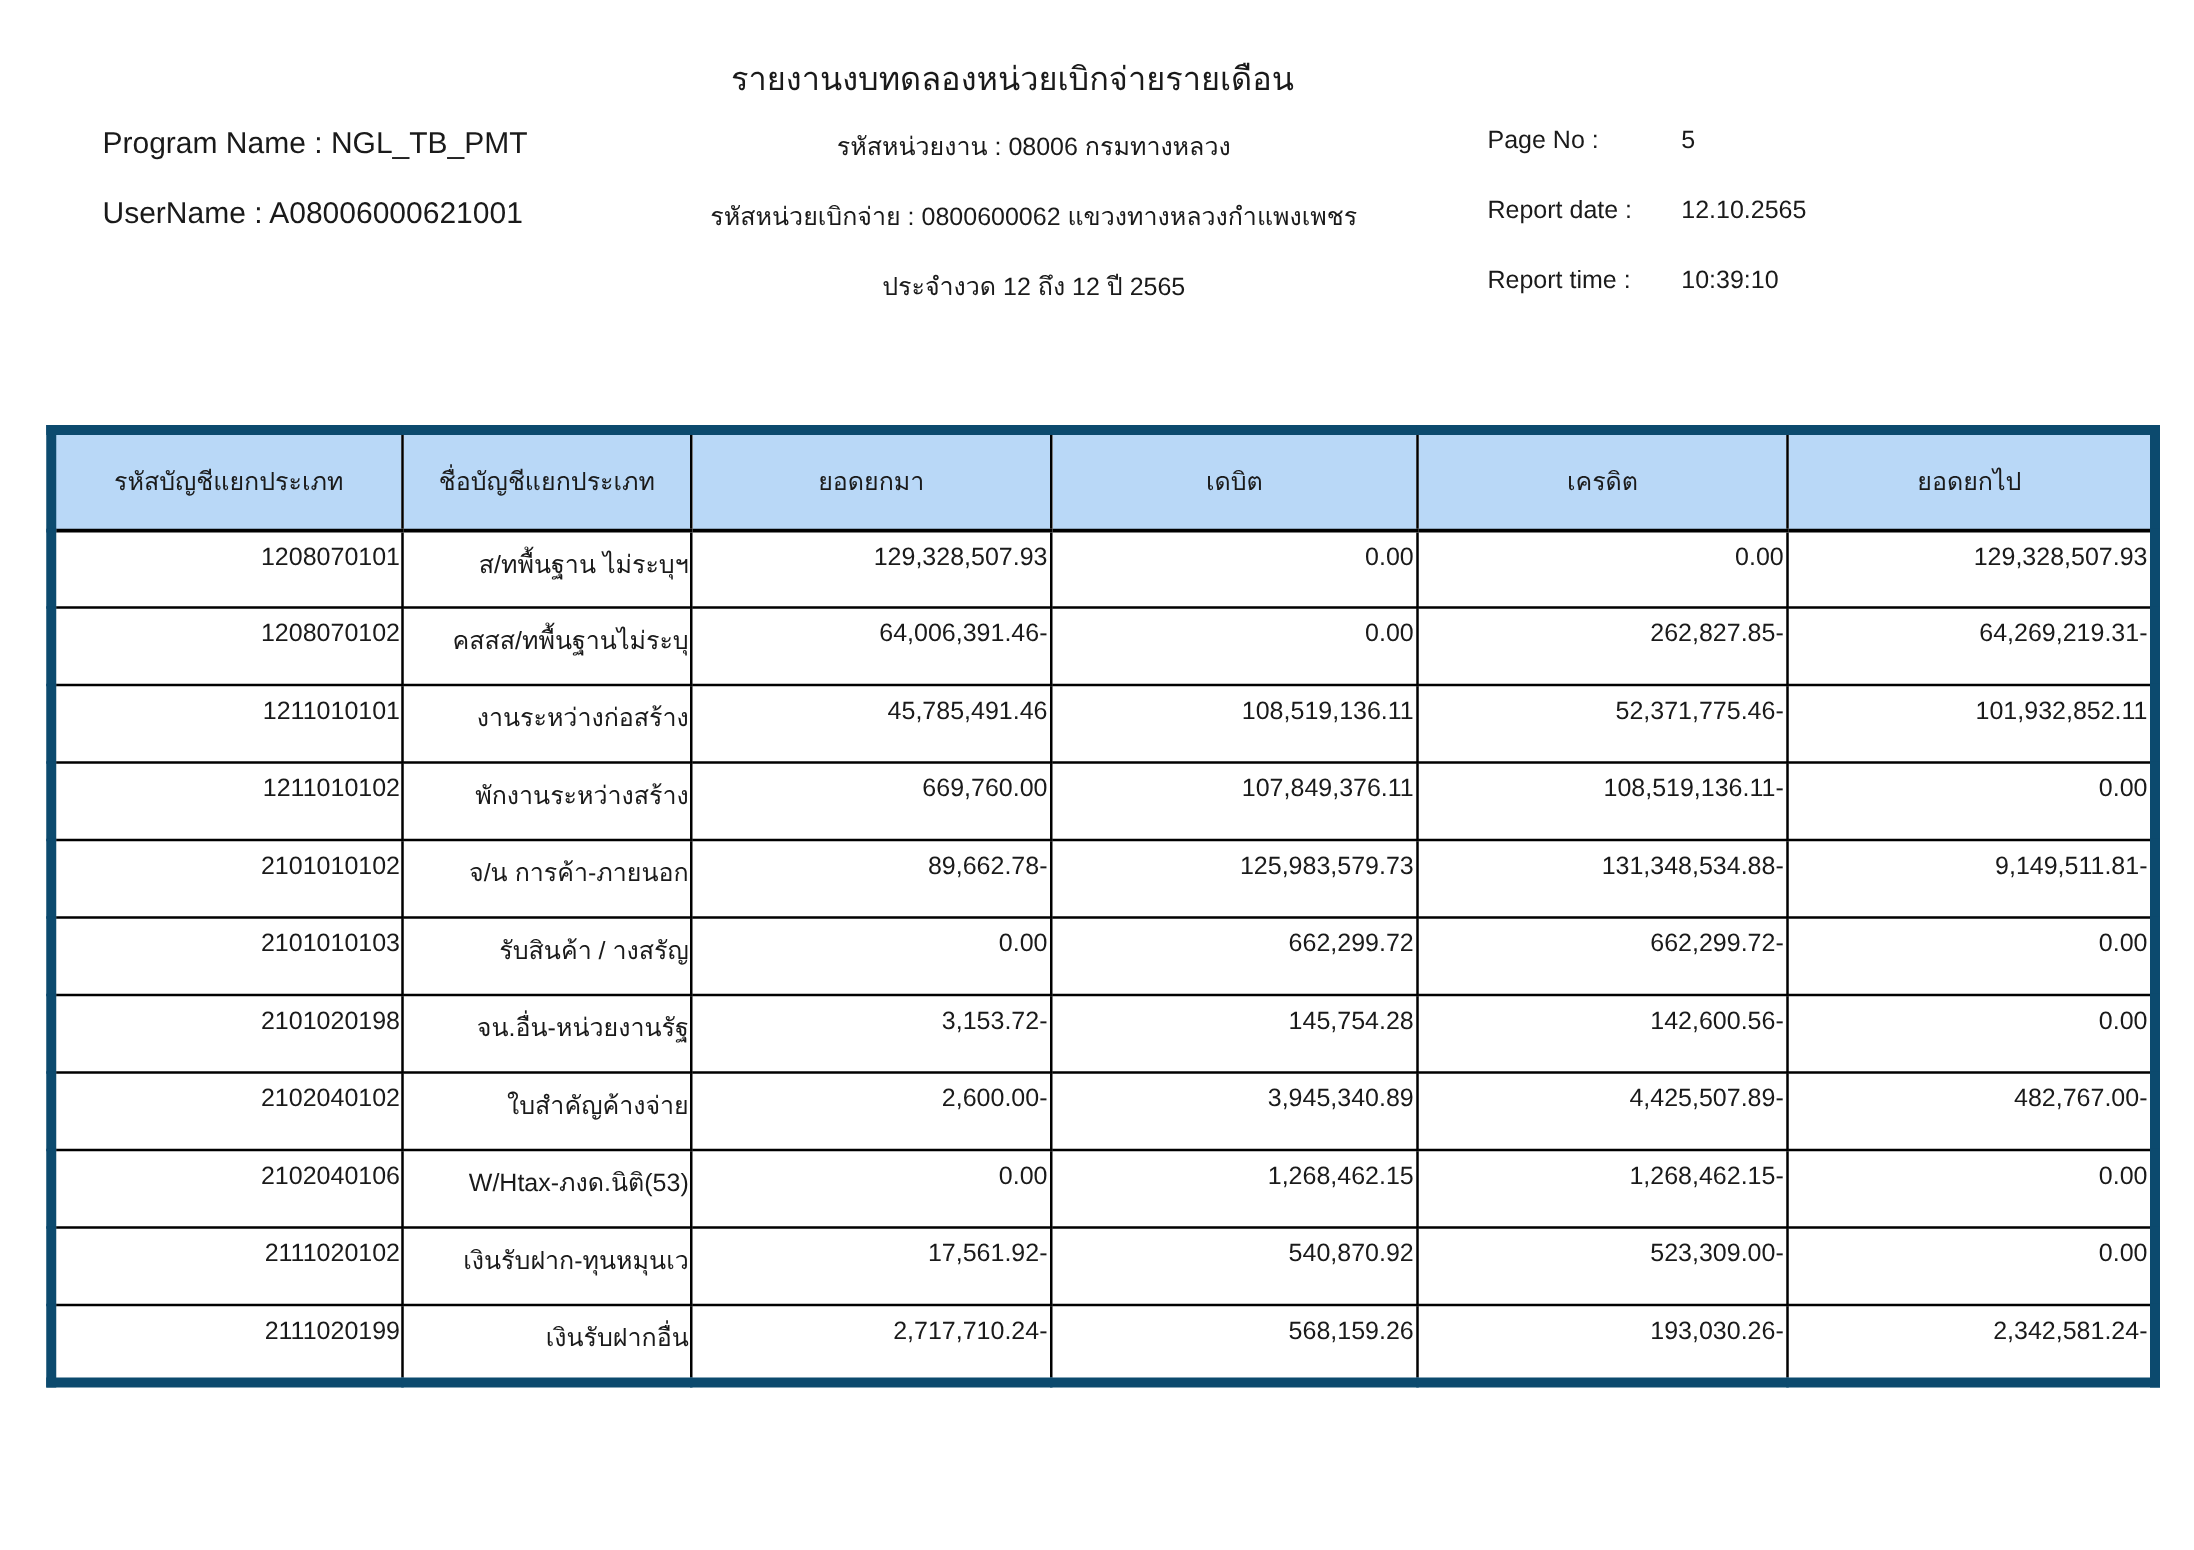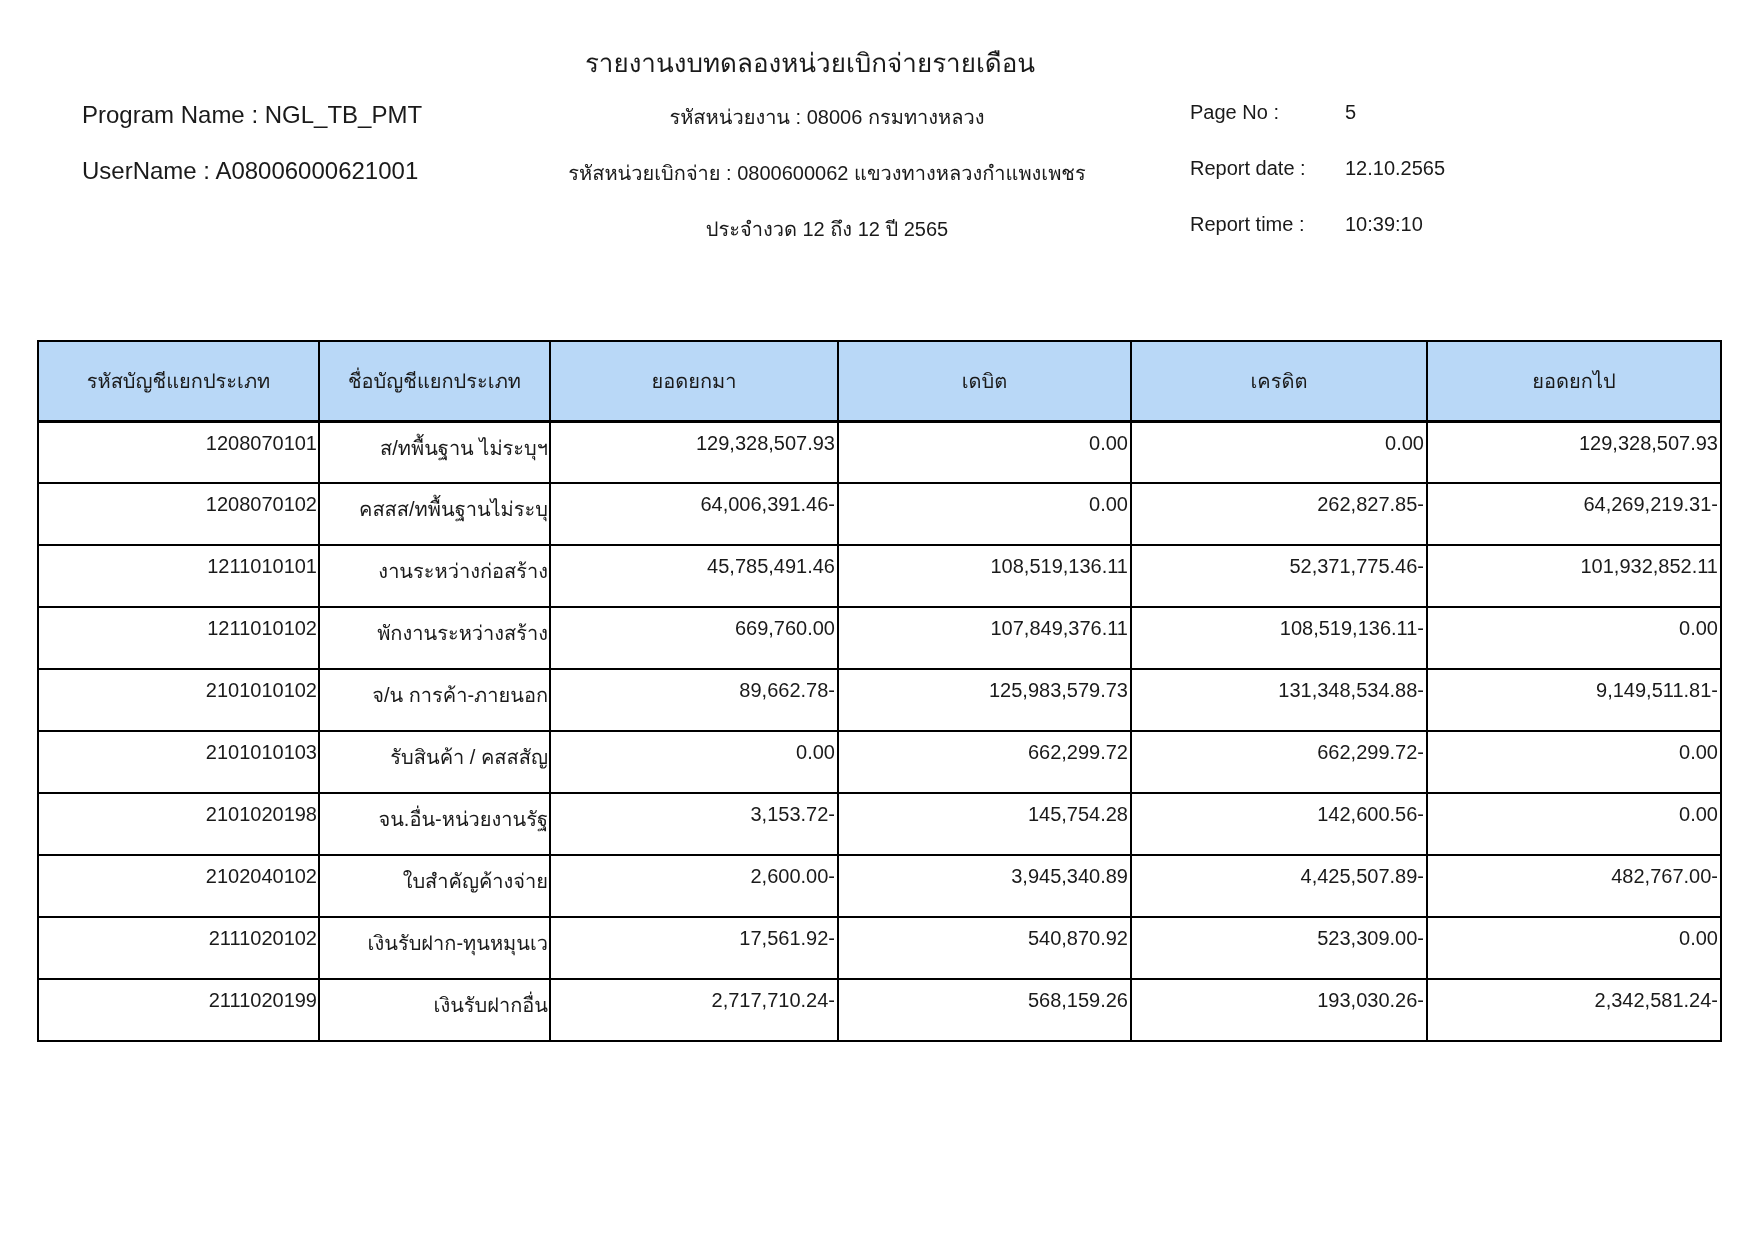--- a/index.html
+++ b/index.html
@@ -22,21 +22,21 @@
   
   table.tb{
     position:absolute;left:37px;top:340px;width:1683px;
     border-collapse:collapse;table-layout:fixed;
     font-size:20px;
   }
   table.tb th, table.tb td{
     border:2px solid #000;
     overflow:hidden;white-space:nowrap;
   }
-  table.tb{border:2px solid #0c4a6e;}
+  table.tb{border:8px solid #0c4a6e;}
   table.tb thead tr{height:80px;}
   table.tb th{
     background:var(--hdr-bg,#b9d8f7);
     font-weight:normal;text-align:center;vertical-align:middle;
     border-bottom:3px solid #000;
   }
   table.tb tbody tr{height:62px;}
   table.tb td{vertical-align:top;padding-top:9px;}
   td.left{text-align:right;padding-left:9px;}
   td.num{text-align:right;padding-right:2px;}
@@ -123,41 +123,49 @@
         <tr>
           <td class="left">2101010102</td>
           <td class="left">จ/น การค้า-ภายนอก</td>
           <td class="num">89,662.78-</td>
           <td class="num">125,983,579.73</td>
           <td class="num">131,348,534.88-</td>
           <td class="num">9,149,511.81-</td>
         </tr>
         <tr>
           <td class="left">2101010103</td>
-          <td class="left">รับสินค้า / คสสสัญ</td>
+          <td class="left">รับสินค้า / างสรัญ</td>
           <td class="num">0.00</td>
           <td class="num">662,299.72</td>
           <td class="num">662,299.72-</td>
           <td class="num">0.00</td>
         </tr>
         <tr>
           <td class="left">2101020198</td>
           <td class="left">จน.อื่น-หน่วยงานรัฐ</td>
           <td class="num">3,153.72-</td>
           <td class="num">145,754.28</td>
           <td class="num">142,600.56-</td>
           <td class="num">0.00</td>
         </tr>
         <tr>
           <td class="left">2102040102</td>
           <td class="left">ใบสำคัญค้างจ่าย</td>
           <td class="num">2,600.00-</td>
           <td class="num">3,945,340.89</td>
           <td class="num">4,425,507.89-</td>
           <td class="num">482,767.00-</td>
+        </tr>
+        <tr>
+          <td class="left">2102040106</td>
+          <td class="left">W/Htax-ภงด.นิติ(53)</td>
+          <td class="num">0.00</td>
+          <td class="num">1,268,462.15</td>
+          <td class="num">1,268,462.15-</td>
+          <td class="num">0.00</td>
         </tr>
         <tr>
           <td class="left">2111020102</td>
           <td class="left">เงินรับฝาก-ทุนหมุนเว</td>
           <td class="num">17,561.92-</td>
           <td class="num">540,870.92</td>
           <td class="num">523,309.00-</td>
           <td class="num">0.00</td>
         </tr>
         <tr>

